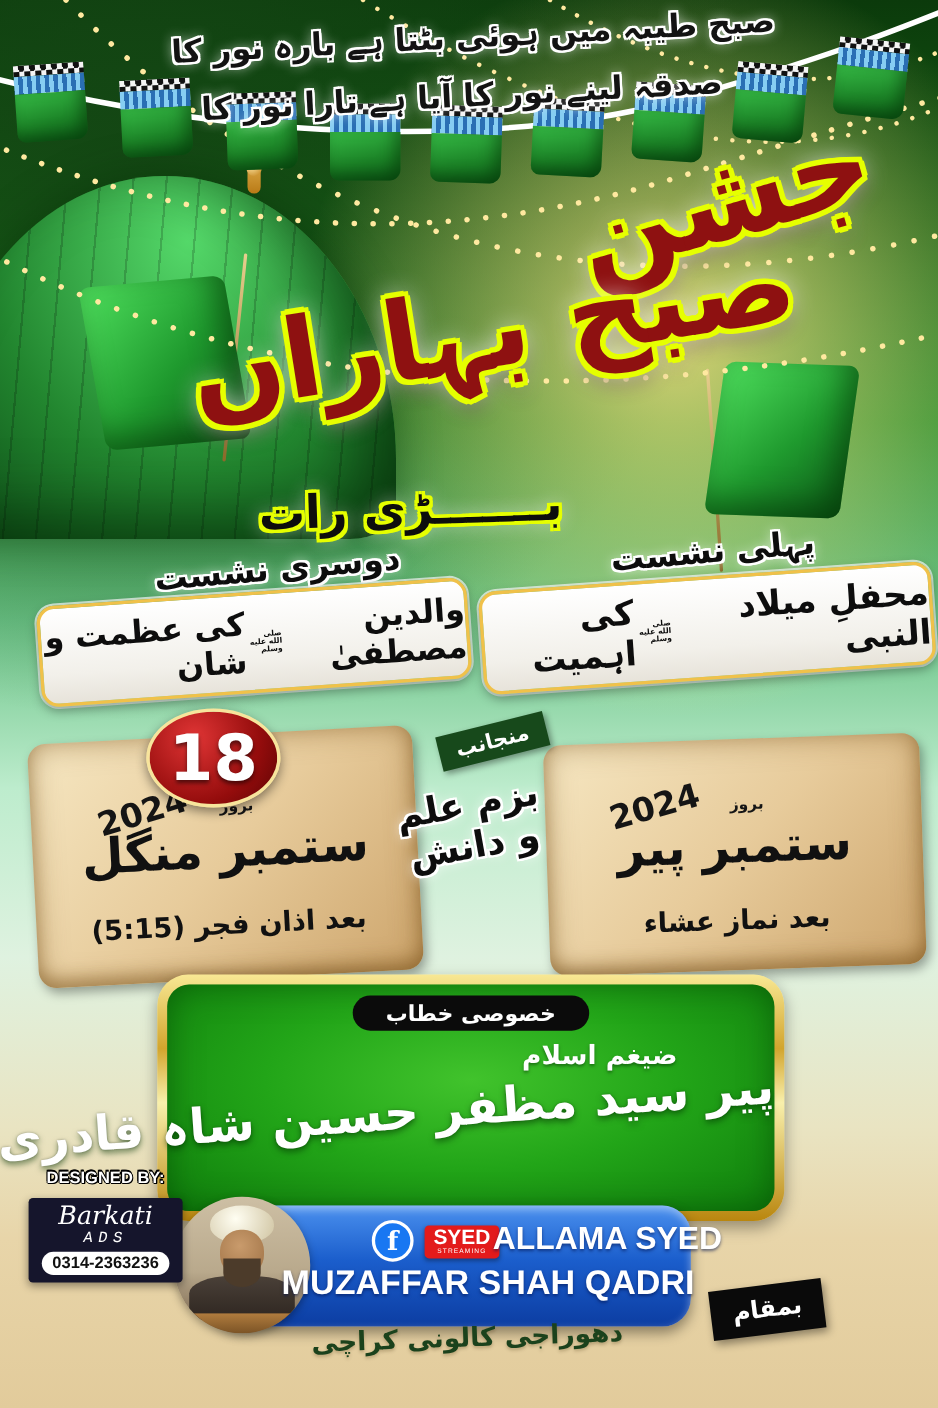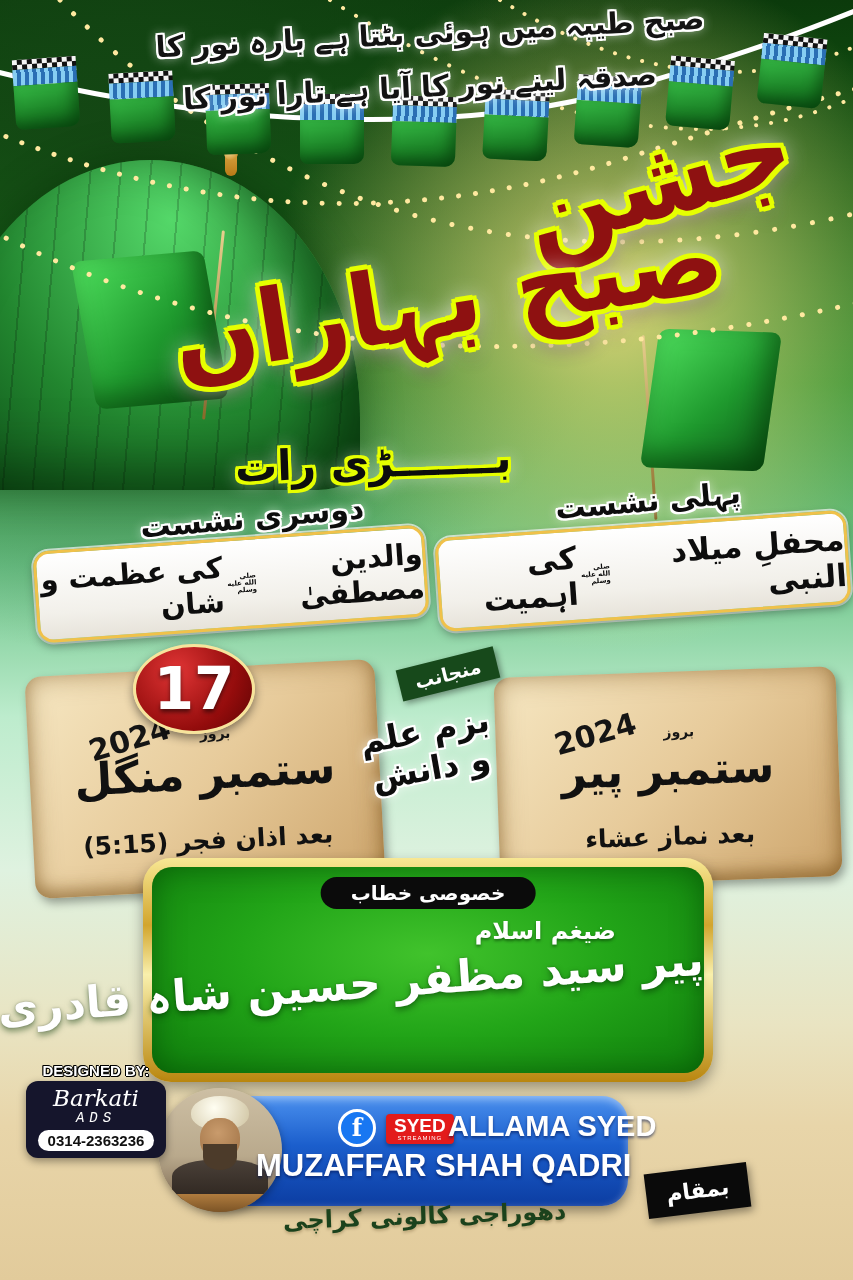--- a/index.html
+++ b/index.html
@@ -73,36 +73,36 @@
   .scroll .broz { position:absolute; font-weight:bold; font-size:14px; color:#151515; }
   .scroll .monthday { position:absolute; width:100%; text-align:center; font-weight:bold; font-size:44px; color:#111; white-space:nowrap; }
   .scroll .time { position:absolute; width:100%; text-align:center; font-weight:bold; font-size:25px; color:#111; white-space:nowrap; }
 
   .org-label { z-index:7; background:#17491b; color:#fff; font-weight:bold; font-size:19px;
     padding:5px 16px; transform:rotate(-14deg); box-shadow:2px 3px 6px rgba(0,0,0,.4); }
   .org-name { z-index:7; color:#0d0d0d; font-weight:bold; font-size:33px; text-align:center; line-height:1.15; transform:rotate(-10deg); }
 
   .banner-outer { z-index:7; border-radius:28px; padding:9px;
     background:linear-gradient(180deg,#f8e894 0%,#d2a52d 30%,#f9f0ac 52%,#b9860e 100%);
-    box-shadow:0 6px 14px rgba(0,0,0,.35); }
+    box-shadow:0 6px 14px rgba(0,0,0,.35);margin-top:28px; }
   .banner-inner { width:100%; height:100%; border-radius:20px; position:relative;
     background:radial-gradient(ellipse at 50% 42%, #41c32c 0%, #22a518 48%, #0f7d0c 100%);
     box-shadow: inset 0 0 30px rgba(0,60,0,.5); }
   .special-pill { position:absolute; top:10px; left:50%; transform:translateX(-50%);
     background:#0b0b0b; color:#fff; font-weight:bold; font-size:20px; padding:4px 30px; border-radius:22px; white-space:nowrap; }
   .speaker-title { position:absolute; top:50px; right:88px; color:#fff; font-weight:bold; font-size:24px;
     text-shadow:0 2px 3px rgba(0,40,0,.5); white-space:nowrap;text-align:right; }
   .speaker-name { position:absolute; top:86px; left:0; width:100%; text-align:center; color:#fff; font-weight:bold;
     font-size:44px; transform:rotate(-4deg); white-space:nowrap;
     text-shadow:0 3px 6px rgba(0,50,0,.55), 0 0 2px rgba(0,0,0,.3); }
 
   .designer { z-index:8; width:140px; text-align:center; }
   .designer .heading { color:#fff; font-family:"Liberation Sans", sans-serif; font-weight:bold; font-size:15px;
     text-shadow:1px 0 0 #000,-1px 0 0 #000,0 1px 0 #000,0 -1px 0 #000,1px 1px 0 #000,-1px -1px 0 #000; }
-  .designer .box { margin-top:2px; background:#15152c; border-radius:12px; padding:5px 12px 7px; box-shadow:0 3px 8px rgba(0,0,0,.4); }
+  .designer .box { margin-top:10px; background:#15152c; border-radius:4px; padding:5px 12px 7px; box-shadow:0 3px 8px rgba(0,0,0,.4); }
   .designer .name { color:#fff; font-family:"DejaVu Serif", serif; font-style:italic; font-size:23px; line-height:1.05; }
   .designer .sub { color:#fff; font-family:Liberation Mono, monospace; font-style:italic; font-size:14px; letter-spacing:5px; }
   .designer .phone { margin-top:4px; background:#fff; border-radius:12px; color:#101010;
     font-family:"Liberation Sans", sans-serif; font-weight:bold; font-size:15px; padding:2px 2px; }
 
   .livebar { z-index:7; border-radius:26px;
     background:linear-gradient(180deg,#4a90ee 0%,#1b5ecc 45%,#0c3da2 100%);
     box-shadow: inset 0 3px 8px rgba(255,255,255,.45), 0 5px 12px rgba(0,0,0,.4); }
   .photo { z-index:8; border-radius:50%; overflow:hidden; box-shadow:0 3px 8px rgba(0,0,0,.35);
     background:linear-gradient(180deg,#cdbfa4 0%,#b9a98c 55%,#6e5a44 100%); }
@@ -232,21 +232,21 @@
     <div class="time rtl" style="top:150px;">بعد نماز عشاء</div>
   </div>
 
   <div class="abs scroll" style="left:30px; top:668px; width:350px; height:222px; transform:rotate(-3deg);">
     <div class="year" style="left:60px; top:50px;">2024</div>
     <div class="broz rtl" style="left:172px; top:58px;">بروز</div>
     <div class="monthday rtl" style="top:80px;">ستمبر منگل</div>
     <div class="time rtl" style="top:158px;">بعد اذان فجر (5:15)</div>
   </div>
   <div class="abs day-oval" style="left:133px; top:644px; width:122px; height:90px;">
-    <span class="day-num">17</span>
+    <span class="day-num">18</span>
   </div>
 
   <div class="abs org-label rtl" style="left:398px; top:658px;">منجانب</div>
   <div class="abs org-name rtl o-white" style="left:348px; top:712px; width:160px;">بزم علم و دانش</div>
 
   <div class="abs banner-outer" style="left:143px; top:858px; width:570px; height:224px;">
     <div class="banner-inner">
       <div class="special-pill rtl">خصوصی خطاب</div>
       <div class="speaker-title rtl">ضیغم اسلام</div>
       <div class="speaker-name rtl">پیر سید مظفر حسین شاہ قادری</div>

